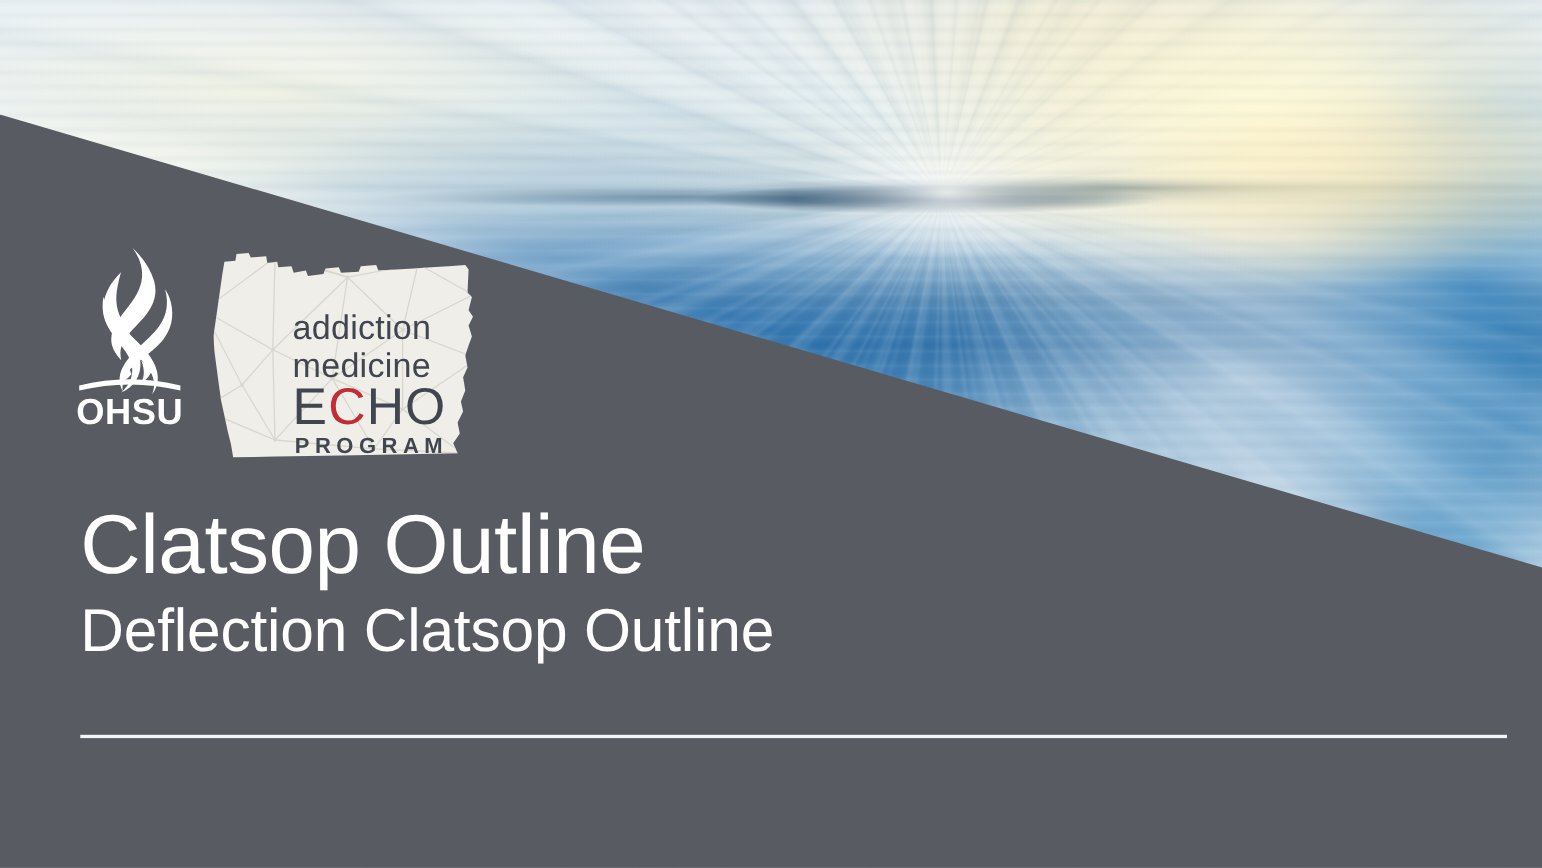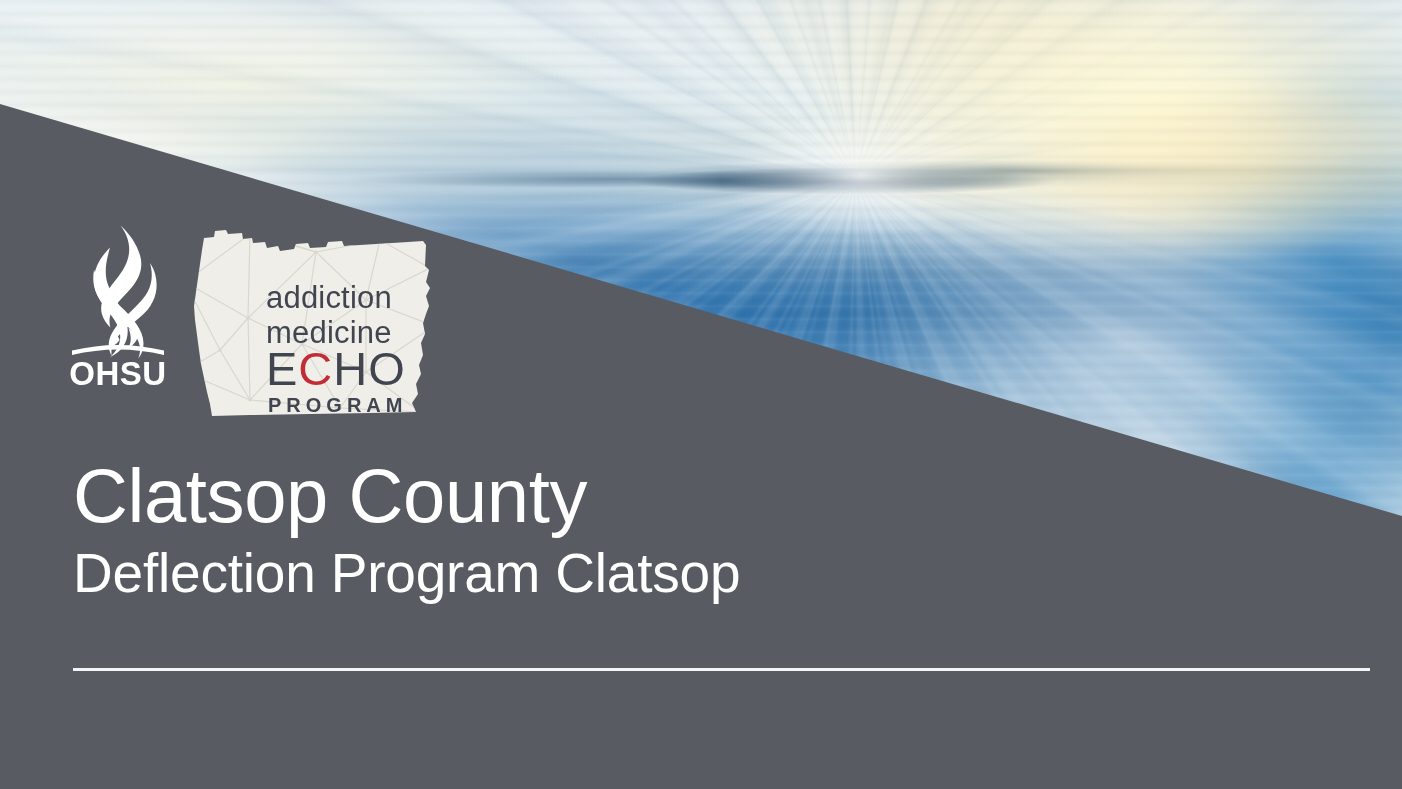--- a/index.html
+++ b/index.html
@@ -373,19 +373,19 @@
         <text x="76" y="163" font-family="'Liberation Sans', sans-serif" font-size="47" font-weight="400" letter-spacing="1">
           <tspan fill="#404550">E</tspan><tspan fill="#c22c34">C</tspan><tspan fill="#404550">H</tspan><tspan fill="#404550">O</tspan>
         </text>
       </g>
 
       <text x="78" y="190" font-family="'Liberation Sans', sans-serif" font-size="20" font-weight="700" fill="#404550" letter-spacing="5">PROGRAM</text>
     </svg>
   </div>
 
   <div class="title-block">
-    <h1 class="slide-title">Clatsop County</h1>
-    <h2 class="slide-subtitle">Deflection Program Clatsop</h2>
+    <h1 class="slide-title">Clatsop Outline</h1>
+    <h2 class="slide-subtitle">Deflection Clatsop Outline</h2>
   </div>
 
   <div class="title-rule"></div>
 
 </div>
 
 </body></html>

